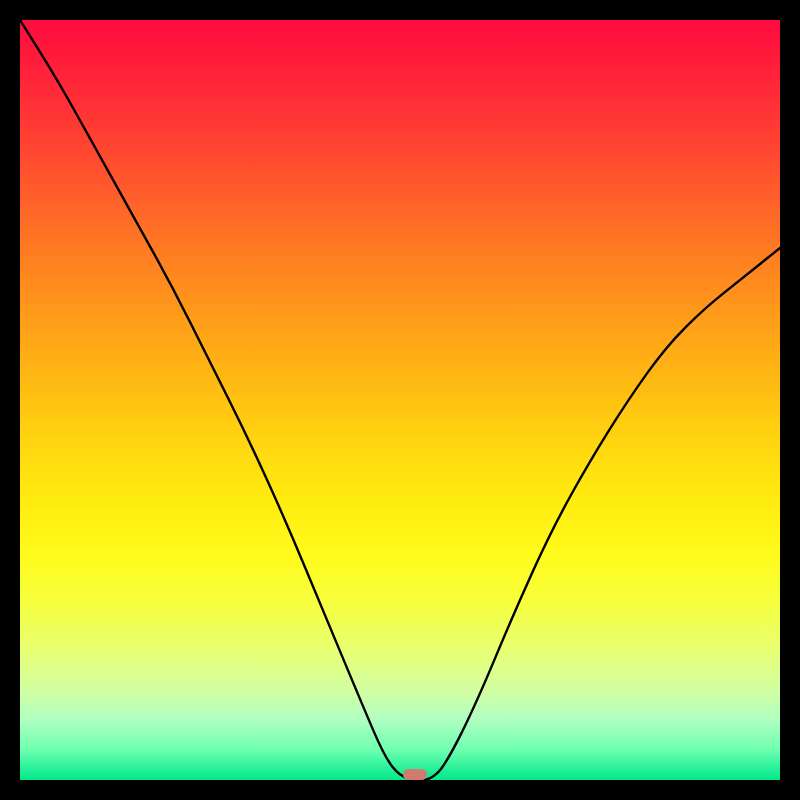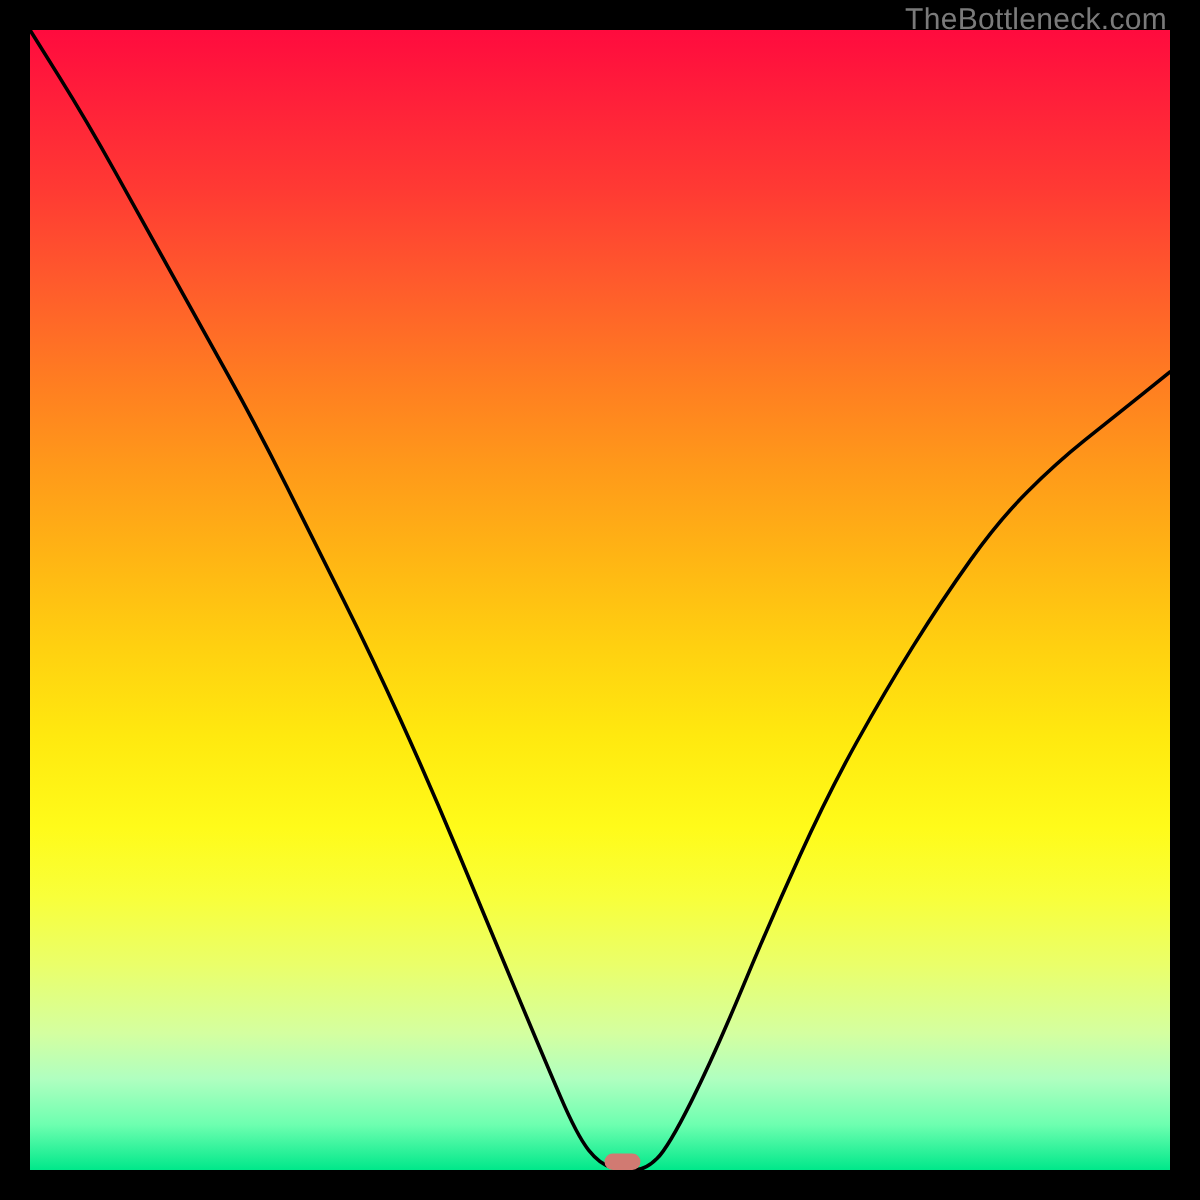--- a/index.html
+++ b/index.html
@@ -68,14 +68,13 @@
 </head>
 <body>
 
 <div class="frame">
   <div class="plot">
     <svg class="curve-svg" viewBox="0 0 760 760" preserveAspectRatio="none">
       <path id="curve-path" d="M 0.0 0.0 Q 0.0 0.0 19.0 30.4 Q 38.0 60.8 57.0 95.0 Q 76.0 129.2 95.0 163.4 Q 114.0 197.6 133.0 231.8 Q 152.0 266.0 171.0 304.0 Q 190.0 342.0 209.0 380.0 Q 228.0 418.0 247.0 459.8 Q 266.0 501.6 285.0 547.2 Q 304.0 592.8 323.0 638.4 Q 342.0 684.0 353.4 710.6 Q 364.8 737.2 372.4 746.7 Q 380.0 756.2 387.6 758.1 Q 395.2 760.0 402.8 760.0 Q 410.4 760.0 418.0 752.4 Q 425.6 744.8 440.8 714.4 Q 456.0 684.0 475.0 638.4 Q 494.0 592.8 513.0 551.0 Q 532.0 509.2 551.0 475.0 Q 570.0 440.8 589.0 410.4 Q 608.0 380.0 627.0 353.4 Q 646.0 326.8 665.0 307.8 Q 684.0 288.8 703.0 273.6 Q 722.0 258.4 741.0 243.2 T 760.0 228.0" stroke="#000" stroke-width="2.4" fill="none" stroke-linejoin="round" stroke-linecap="round"></path>
     </svg>
     <div id="marker" class="marker" style="left: 383.04px; top: 749.36px; width: 24.32px; height: 10.64px;"></div>
   </div>
-  <div class="watermark">TheBottleneck.com</div>
 </div>
 
 </body></html>

